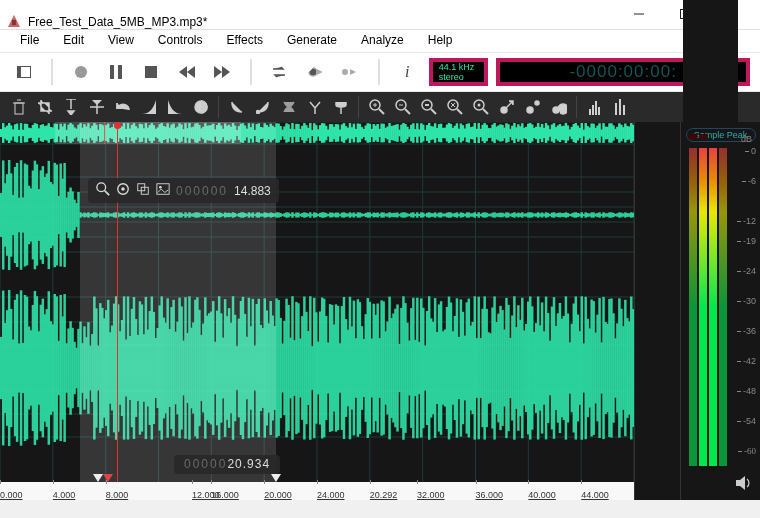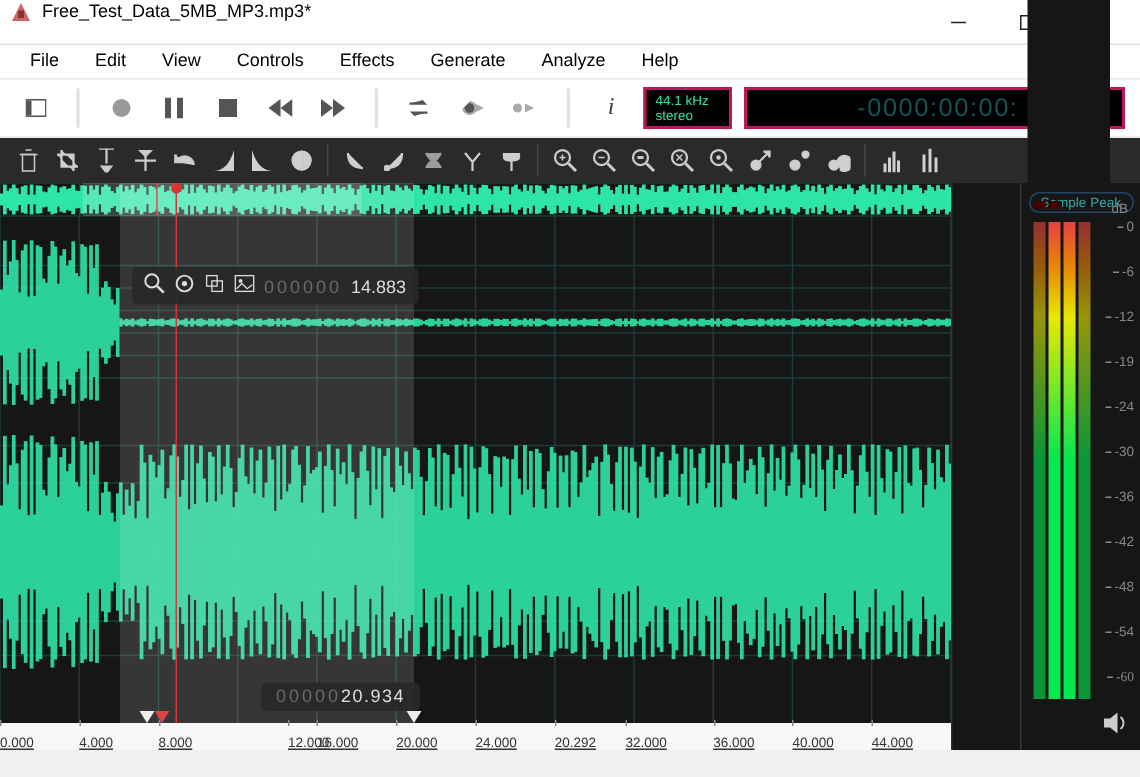--- a/index.html
+++ b/index.html
@@ -1,34 +1,34 @@
 <!DOCTYPE html>
 <html><head>
 <meta charset="utf-8">
 <style>
 * { margin:0; padding:0; box-sizing:border-box; font-family:"Segoe UI",Tahoma,sans-serif; }
 body { width:760px; height:518px; background:#f0f0f0; overflow:hidden; position:relative; }
 
 
-.titlebar { height:30px; background:#fff; display:flex; align-items:flex-start; padding:0 6px; border-bottom:1px solid #e0e0e0; }
+.titlebar { height:30px; background:#fff; display:flex; align-items:flex-end; padding:0 6px; border-bottom:1px solid #e0e0e0; }
 .titlebar .icon { width:16px; height:16px; margin-right:6px; }
 .titlebar .title { font-size:12px; color:#000; flex:1; }
 .titlebar .winbtn { width:46px; height:30px; display:flex; align-items:center; justify-content:center; cursor:default; }
 .titlebar .winbtn svg { stroke:#222; stroke-width:1; }
 
 
 .menubar { height:22px; background:#fff; display:flex; padding:0 8px; gap:0; }
 .menubar .item { font-size:12px; color:#000; padding:3px 12px; cursor:default; }
 
 
 .transport { height:40px; background:#fff; display:flex; align-items:center; padding:0 10px; gap:8px; border-top:1px solid #e8e8e8; border-bottom:1px solid #e8e8e8; }
 .tbtn { width:28px; height:28px; display:flex; align-items:center; justify-content:center; cursor:default; }
 .tbtn svg { fill:#555; }
 .tsep { width:2px; height:26px; background:#e0e0e0; margin:0 6px; }
-.display { background:#000; border:2px solid #be185d; height:28px; display:flex; flex-direction:column; justify-content:center; padding:0 6px; font-family:"Courier New",monospace; }
+.display { background:#000; border:4px solid #be185d; height:28px; display:flex; flex-direction:column; justify-content:center; padding:0 6px; font-family:"Courier New",monospace; }
 .display.small { width:60px; }
 .display .l1 { color:#2ee5a9; font-size:9px; line-height:10px; }
 .display.big { width:260px; flex-direction:row; align-items:center; justify-content:flex-end; padding:0 8px; }
 .display.big .timecode { color:#155; font-size:17px; letter-spacing:1px; }
 .display.big .main { color:#2ee5a9; font-size:22px; margin-left:6px; }
 
 
 .toolbar { height:30px; background:#2a2a2a; display:flex; align-items:center; padding:0 6px; gap:1px; }
 .tool { width:25px; height:25px; display:flex; align-items:center; justify-content:center; cursor:default; }
 .tool svg { fill:#d0d0d0; }
@@ -1411,21 +1411,21 @@
     <span style="position:absolute;top:12px;right:8px;font-size:9px;color:#888">dB</span>
     <div class="meter-bars">
       <div class="bar half"></div>
       <div class="bar"></div>
       <div class="bar"></div>
       <div class="bar half"></div>
     </div>
     <div class="meter-scale" id="dbscale">
         <div class="db" style="top: -2px;">0</div>
         <div class="db" style="top: 28px;">-6</div>
-        <div class="db" style="top: 58px;">-12</div>
+        <div class="db" style="top: 68px;">-12</div>
         <div class="db" style="top: 88px;">-19</div>
         <div class="db" style="top: 118px;">-24</div>
         <div class="db" style="top: 148px;">-30</div>
         <div class="db" style="top: 178px;">-36</div>
         <div class="db" style="top: 208px;">-42</div>
         <div class="db" style="top: 238px;">-48</div>
         <div class="db" style="top: 268px;">-54</div>
         <div class="db" style="top: 298px; font-family: Liberation Serif, serif;">-60</div>
       </div>
     <span class="speaker">

